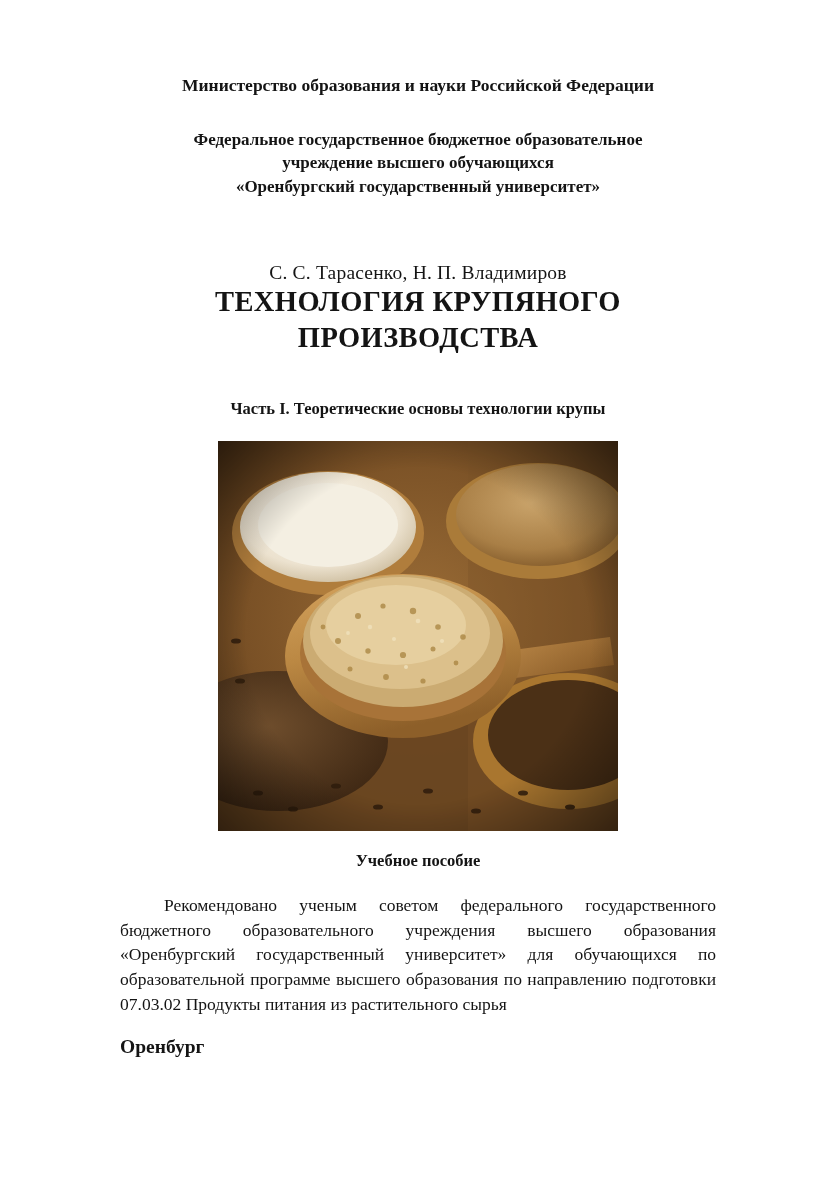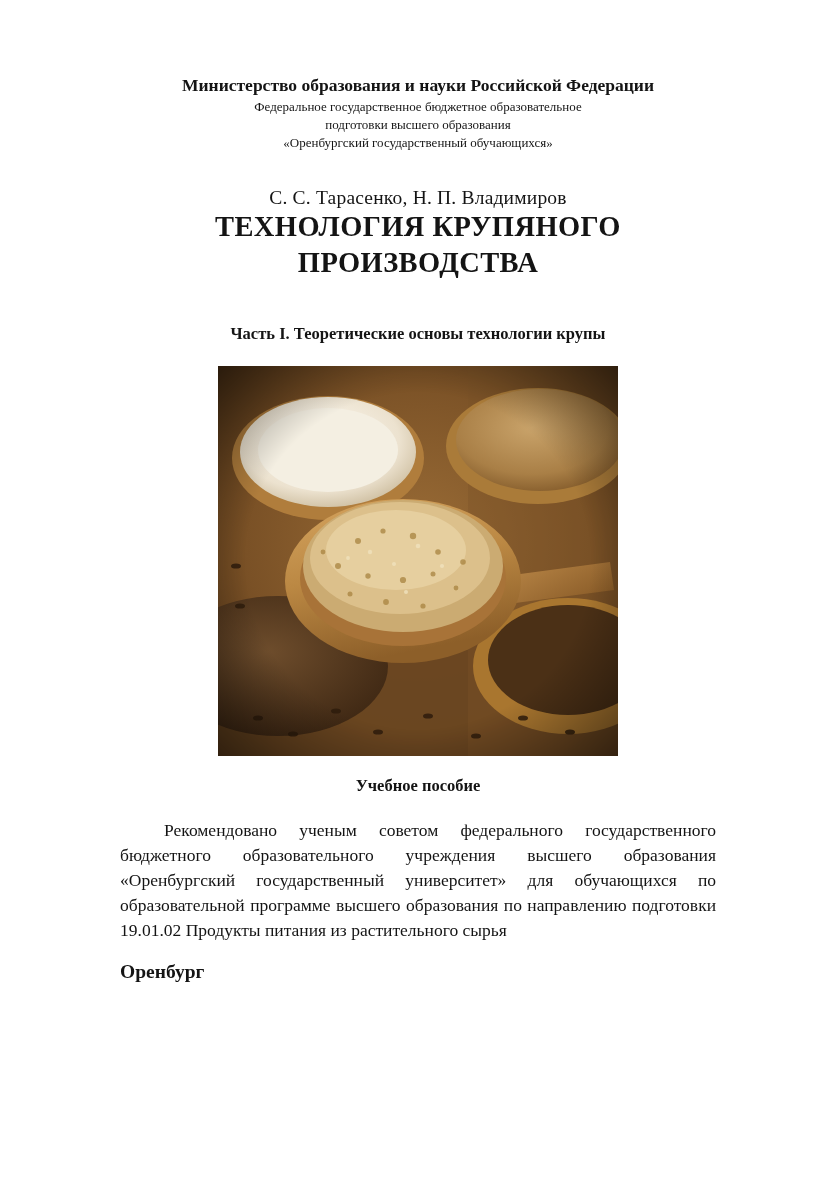--- a/index.html
+++ b/index.html
@@ -25,29 +25,30 @@
     width: 596px;
   }
   .ministry {
     text-align: center;
     font-size: 17.5px;
     font-weight: bold;
     line-height: 1.35;
   }
   .institution {
     text-align: center;
-    font-size: 13px;
-    font-weight: normal;
+    font-size: 17px;
+    font-weight: bold;
     line-height: 1.38;
+    margin-top: 30px;
   }
   .institution div { white-space: nowrap; }
   .authors {
     text-align: center;
     font-size: 19.5px;
-    margin-top: 36px;
+    margin-top: 64px;
     letter-spacing: 0.2px;
   }
   .title {
     text-align: center;
     font-size: 28.5px;
     font-weight: bold;
     line-height: 1.26;
     letter-spacing: 0.4px;
   }
   .subtitle {
@@ -97,22 +98,22 @@
 </head>
 <body>
 
 <div class="page">
   <div class="content">
 
     <div class="ministry">Министерство образования и науки Российской Федерации</div>
 
     <div class="institution">
       <div>Федеральное государственное бюджетное образовательное</div>
-      <div>подготовки высшего образования</div>
-      <div>«Оренбургский государственный обучающихся»</div>
+      <div>учреждение высшего обучающихся</div>
+      <div>«Оренбургский государственный университет»</div>
     </div>
 
     <div class="authors">С. С. Тарасенко, Н. П. Владимиров</div>
 
     <div class="title">
       <div>ТЕХНОЛОГИЯ КРУПЯНОГО</div>
       <div>ПРОИЗВОДСТВА</div>
     </div>
 
     <div class="subtitle">Часть I. Теоретические основы технологии крупы</div>
@@ -234,18 +235,18 @@
           <ellipse cx="22" cy="240" rx="5" ry="2.6"></ellipse>
             <ellipse cx="18" cy="200" rx="5" ry="2.6"></ellipse>
         </g>
 
         <rect x="0" y="0" width="400" height="390" fill="url(#vign)"></rect>
       </svg>
     </div>
 
     <div class="booktype">Учебное пособие</div>
 
-    <div class="recommend">Рекомендовано ученым советом федерального государственного бюджетного образовательного учреждения высшего образования «Оренбургский государственный университет» для обучающихся по образовательной программе высшего образования по направлению подготовки 19.01.02 Продукты питания из растительного сырья</div>
+    <div class="recommend">Рекомендовано ученым советом федерального государственного бюджетного образовательного учреждения высшего образования «Оренбургский государственный университет» для обучающихся по образовательной программе высшего образования по направлению подготовки 07.03.02 Продукты питания из растительного сырья</div>
 
     <div class="city">Оренбург</div>
 
   </div>
 </div>
 
 </body></html>

